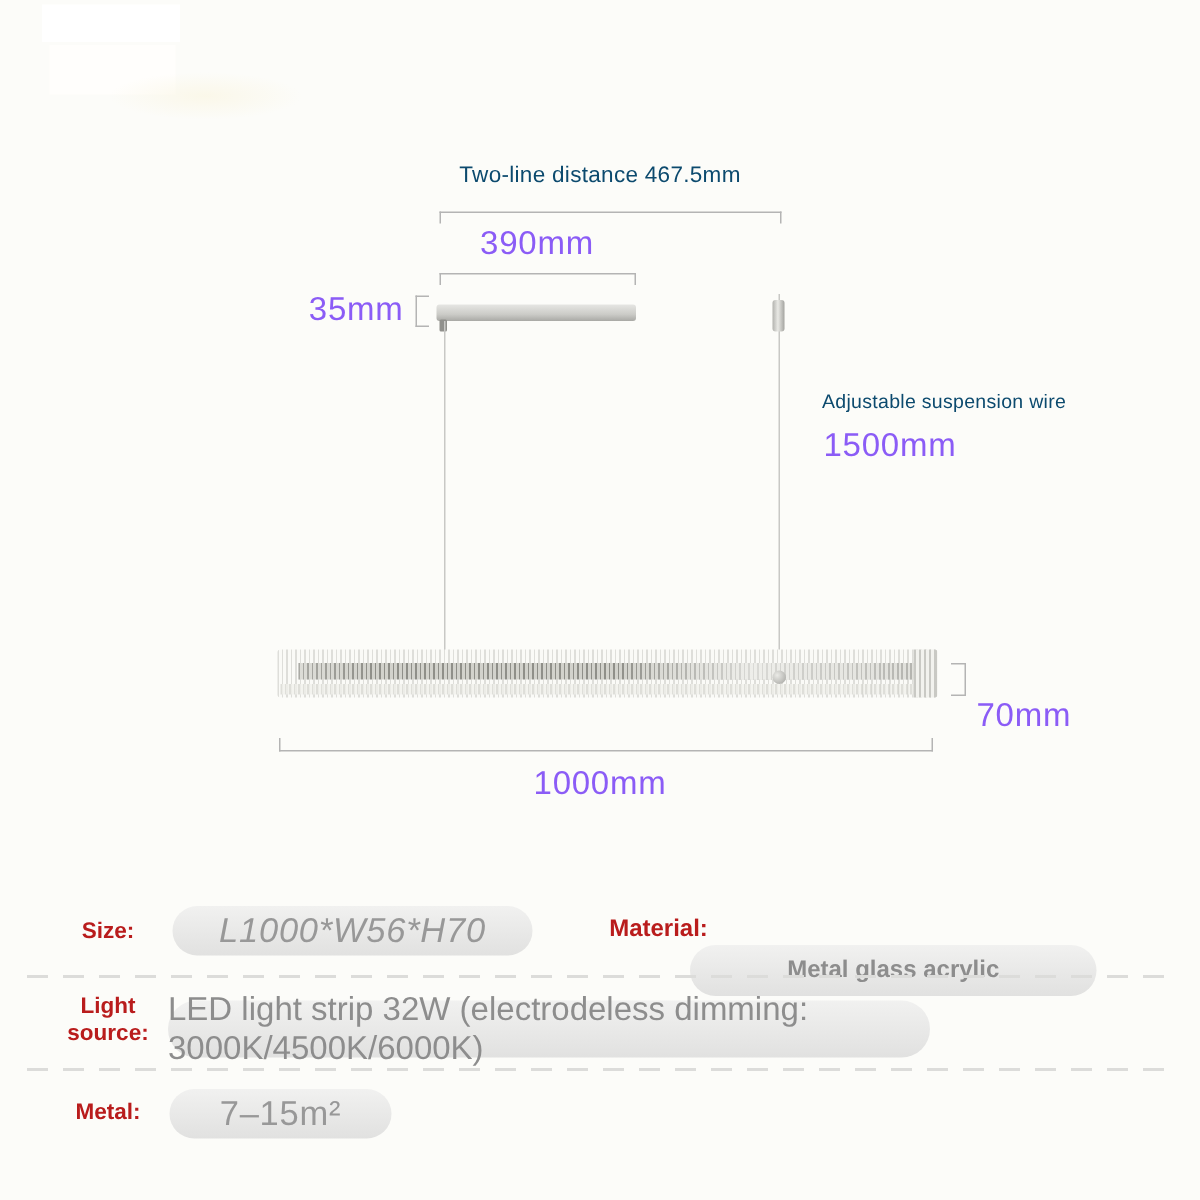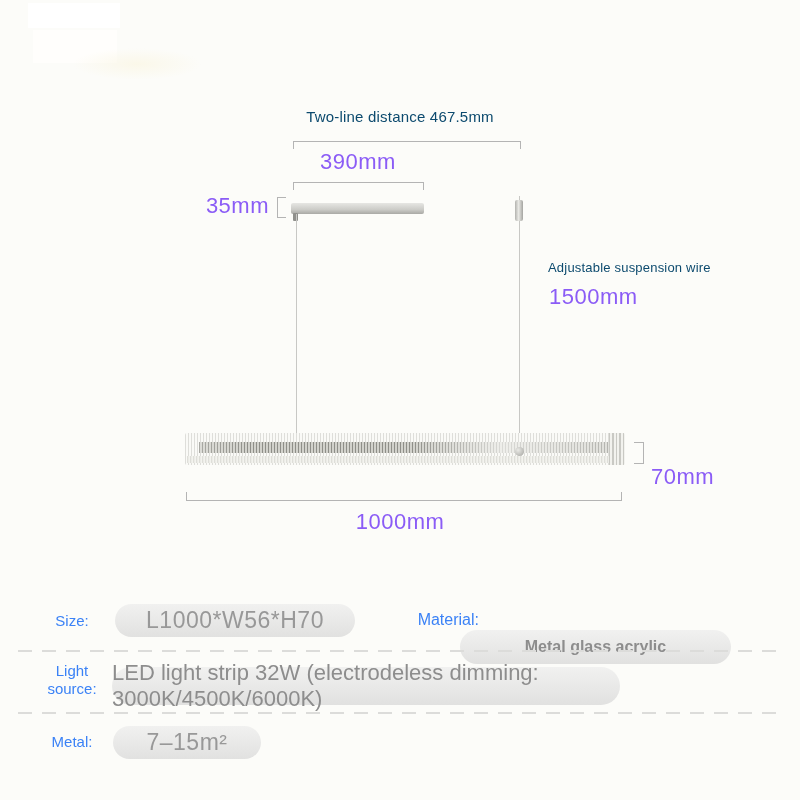--- a/index.html
+++ b/index.html
@@ -53,29 +53,29 @@
     background:linear-gradient(90deg, rgba(250,250,247,0.25) 0%, rgba(250,250,247,0) 12%,
       rgba(250,250,247,0) 52%, rgba(250,250,247,0.7) 74%, rgba(250,250,247,0.35) 100%);}
   .fixture-cap-right{position:absolute;right:0;top:0;bottom:0;width:16px;border-radius:0 2px 2px 0;
     background:repeating-linear-gradient(90deg,#c9c9c4 0 1.5px,#f2f2ee 1.5px 3.5px);}
   .fixture-bottom{position:absolute;left:2px;right:2px;bottom:2px;height:7px;opacity:.75;
     background:repeating-linear-gradient(90deg,#d5d5cf 0 1px,#f1f1ec 1px 3px);}
   .fixture-ball{left:515px;top:447px;width:9px;height:9px;border-radius:50%;
     background:radial-gradient(circle at 35% 35%,#eaeae6,#a2a29e);}
 
   
-  .spec-label{width:80px;text-align:center;font-weight:normal;font-size:15px;color:#3b82f6;line-height:18px;}
+  .spec-label{width:80px;text-align:center;font-weight:bold;font-size:15px;color:#b91c1c;line-height:18px;}
   .label-size{left:32px;top:612px;}
-  .label-material{left:399px;top:611px;font-size:16px;text-align:right;}
+  .label-material{left:399px;top:611px;font-size:16px;}
   .label-light{left:32px;top:662px;}
   .label-space{left:32px;top:733px;}
 
   .pill{display:flex;align-items:center;justify-content:center;border-radius:19px;
     background:linear-gradient(#f1f1f0,#e1e1e0);color:#989898;}
-  .pill-size{left:115px;top:604px;width:240px;height:33px;font-size:23px;letter-spacing:0.5px;}
+  .pill-size{left:115px;top:604px;width:240px;height:33px;font-size:23px;letter-spacing:0.5px;font-style:italic;}
   .pill-material{left:460px;top:603px;width:271px;height:34px;font-size:16px;font-weight:bold;color:#8d8d8d;margin-top:27px;}
   .pill-light{left:112px;top:667px;width:508px;height:38px;font-size:22px;font-weight:normal;color:#8d8d8d;}
   .pill-space{left:113px;top:726px;width:148px;height:33px;font-size:23px;letter-spacing:0.5px;}
 
   .separator{left:18px;width:764px;height:2px;
     background:repeating-linear-gradient(90deg,#dcdcda 0 14px,transparent 14px 24px);}
   .sep-1{top:650px;}
   .sep-2{top:712px;}
 </style>
 </head>

